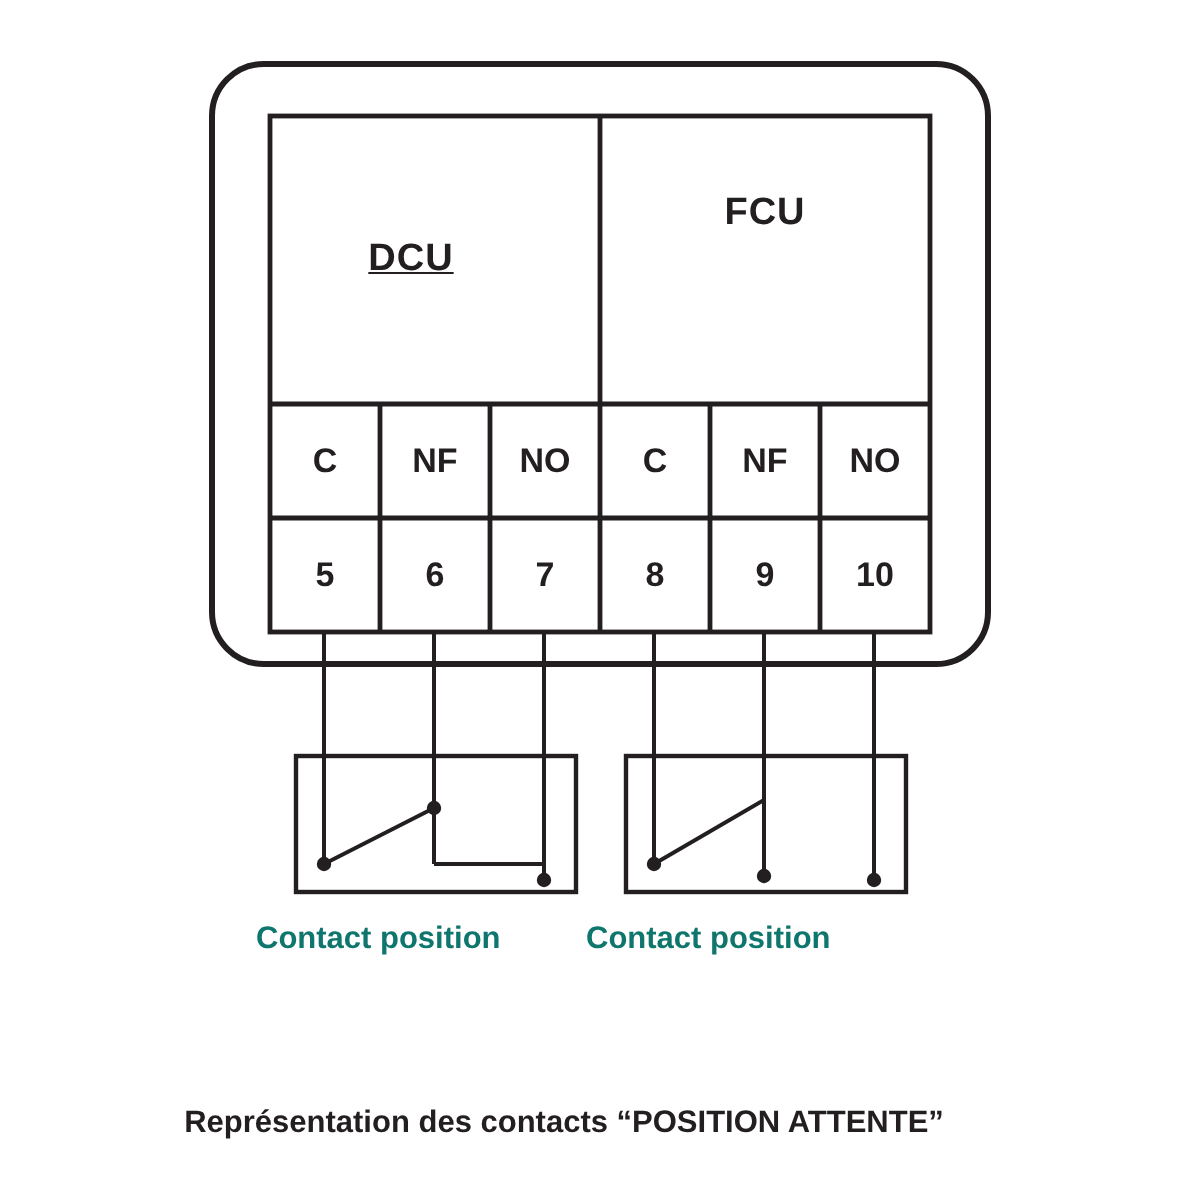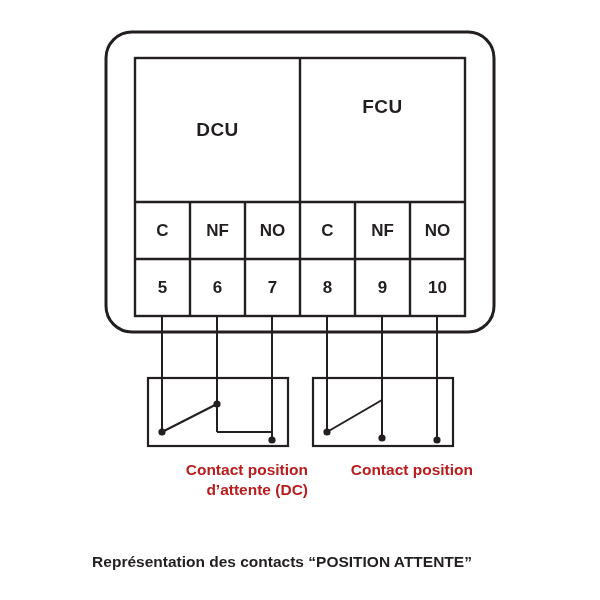--- a/index.html
+++ b/index.html
@@ -46,25 +46,25 @@
   }
   .head-label {
     font-size: 17px;
   }
   .num-label {
     font-size: 17px;
   }
 
   .caption {
     position: absolute;
-    text-align: right;
+    text-align: left;
     font-weight: bold;
     font-size: 15.5px;
     line-height: 1.32;
-    color: #b91c1c;
+    color: #0f766e;
   }
 
   .title {
     position: absolute;
     left: 0;
     width: 564px;
     text-align: center;
     font-weight: bold;
     font-size: 15.5px;
     color: #231f20;
@@ -113,40 +113,39 @@
 
     <rect x="313" y="378" width="140" height="68" fill="none" stroke="#231f20" stroke-width="2.2"></rect>
 
     <line x1="327" y1="432" x2="382" y2="400" stroke="#231f20" stroke-width="2"></line>
     <line x1="382" y1="400" x2="382" y2="438" stroke="#231f20" stroke-width="2"></line>
     <circle cx="327" cy="432" r="3.6" fill="#231f20"></circle>
     <circle cx="382" cy="438" r="3.6" fill="#231f20"></circle>
     <circle cx="437" cy="440" r="3.6" fill="#231f20"></circle>
   </svg>
 
-  <div class="cell-text unit-label" style="left:135px; top:58px; width:165px; height:144px;">DCU</div>
+  <div class="cell-text unit-label" style="left:123px; top:58px; width:165px; height:144px;text-decoration:underline;">DCU</div>
   <div class="cell-text unit-label" style="left:300px; top:43px; width:165px; height:128px;">FCU</div>
 
   <div class="cell-text head-label" style="left:135px; top:202px; width:55px; height:57px;">C</div>
   <div class="cell-text head-label" style="left:190px; top:202px; width:55px; height:57px;">NF</div>
   <div class="cell-text head-label" style="left:245px; top:202px; width:55px; height:57px;">NO</div>
   <div class="cell-text head-label" style="left:300px; top:202px; width:55px; height:57px;">C</div>
   <div class="cell-text head-label" style="left:355px; top:202px; width:55px; height:57px;">NF</div>
   <div class="cell-text head-label" style="left:410px; top:202px; width:55px; height:57px;">NO</div>
 
   <div class="cell-text num-label" style="left:135px; top:259px; width:55px; height:57px;">5</div>
   <div class="cell-text num-label" style="left:190px; top:259px; width:55px; height:57px;">6</div>
   <div class="cell-text num-label" style="left:245px; top:259px; width:55px; height:57px;">7</div>
   <div class="cell-text num-label" style="left:300px; top:259px; width:55px; height:57px;">8</div>
   <div class="cell-text num-label" style="left:355px; top:259px; width:55px; height:57px;">9</div>
   <div class="cell-text num-label" style="left:410px; top:259px; width:55px; height:57px;">10</div>
 
   <div class="caption" style="left:128px; top:460px; width:180px;">
     <div>Contact position</div>
-    <div>d’attente (DC)</div>
   </div>
 
   <div class="caption" style="left:293px; top:460px; width:180px;">
     <div>Contact position</div>
   </div>
 
   <div class="title" style="top:553px;">Représentation des contacts “POSITION ATTENTE”</div>
 
 </div>
 

